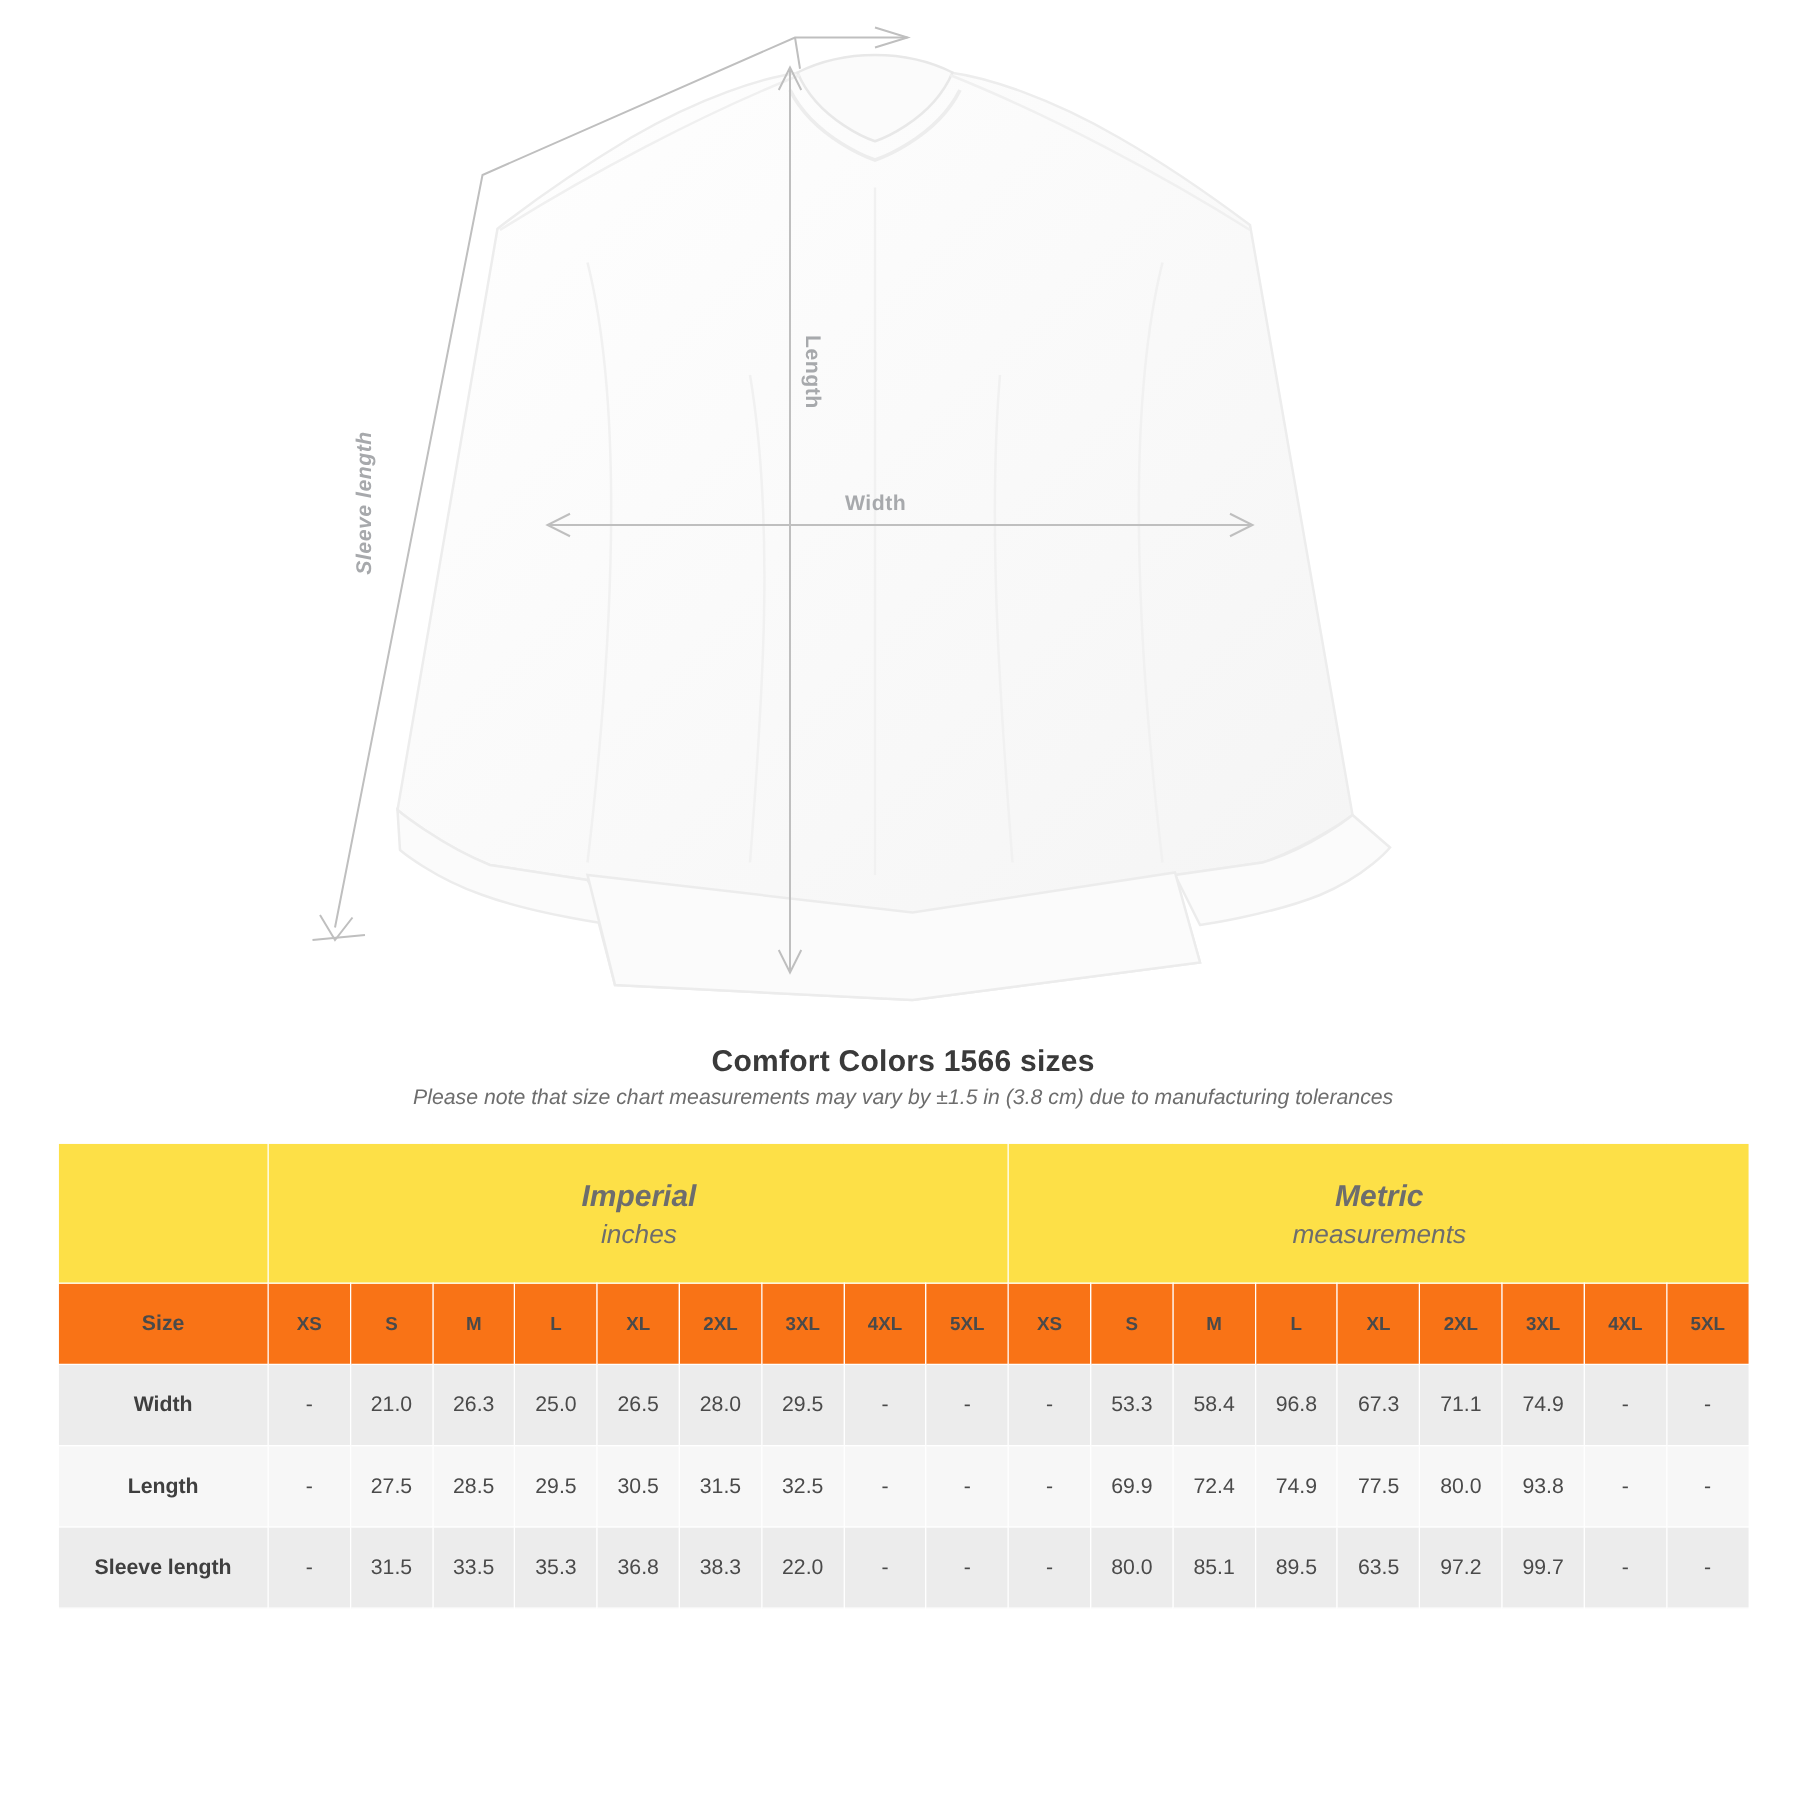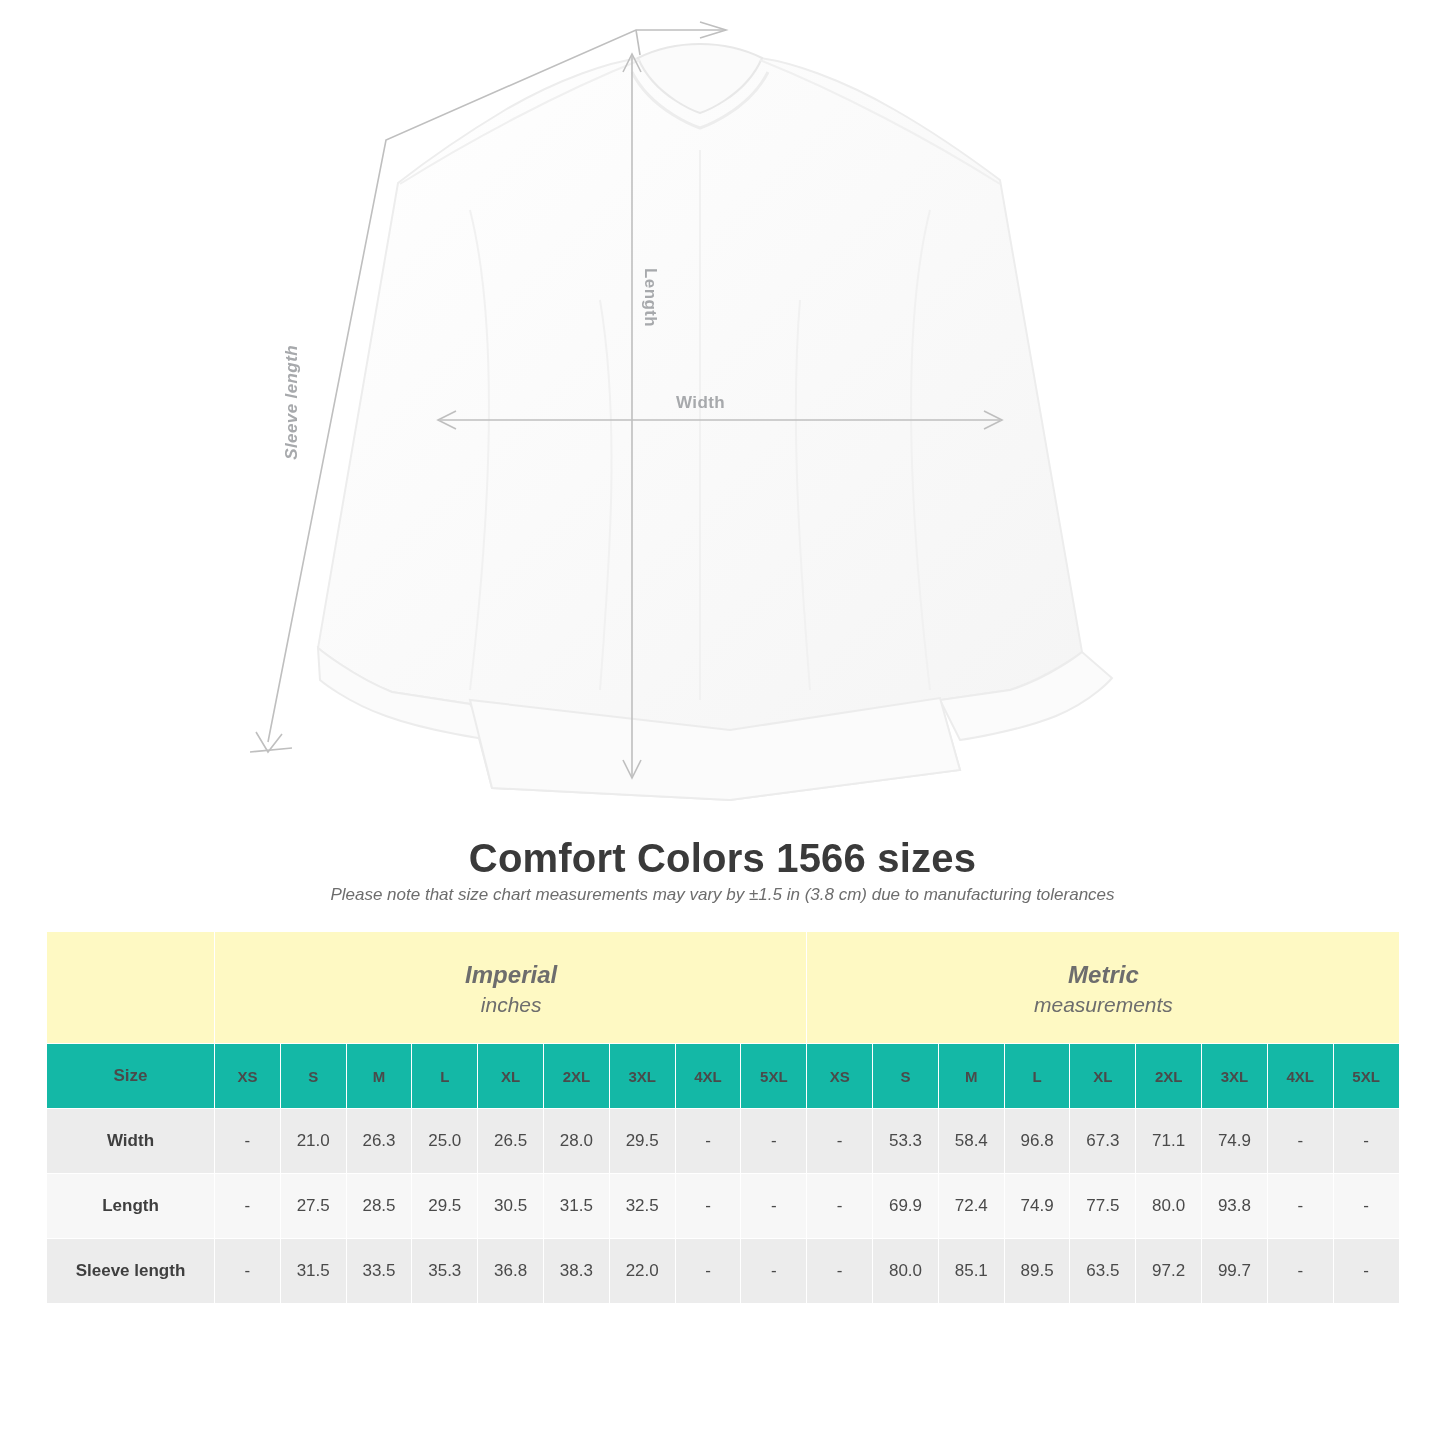--- a/index.html
+++ b/index.html
@@ -58,21 +58,21 @@
     transform: rotate(180deg);
     font-style: italic;
   }
 
   
   .heading-block {
     text-align: center;
     margin-top: 6px;
   }
   .chart-title {
-    font-size: 40px;
+    font-size: 24px;
     font-weight: bold;
     color: #3a3a3a;
     letter-spacing: 0.2px;
   }
   .chart-note {
     margin-top: 4px;
     font-size: 17px;
     font-style: italic;
     color: #6d6d6d;
   }
@@ -84,21 +84,21 @@
   }
   table.size-table {
     border-collapse: collapse;
     width: 100%;
     table-layout: fixed;
   }
   table.size-table col.label-col { width: 168px; }
   table.size-table col.val-col { width: 65.8px; }
 
   .unit-head td {
-    background: #fef9c3;
+    background: #fde047;
     text-align: center;
     padding: 28px 0 26px 1px;
     border: none;
   }
   .unit-name {
     font-size: 24px;
     font-style: italic;
     font-weight: bold;
     color: #6d6d6d;
     line-height: 1.25;
@@ -107,21 +107,21 @@
     font-size: 21px;
     font-style: italic;
     color: #6d6d6d;
     margin-top: 3px;
   }
 
   .size-table td, .size-table th {
     border: 1px solid #ffffff;
   }
   .hrow-head td {
-    background: #14b8a6;
+    background: #f97316;
     text-align: center;
     font-size: 15px;
     font-weight: bold;
     color: #4a4a4a;
     padding: 22px 0;
   }
   .hrow-head td.rowlabel {
     font-size: 17px;
   }
   .row-odd td { background: #ececec; }

